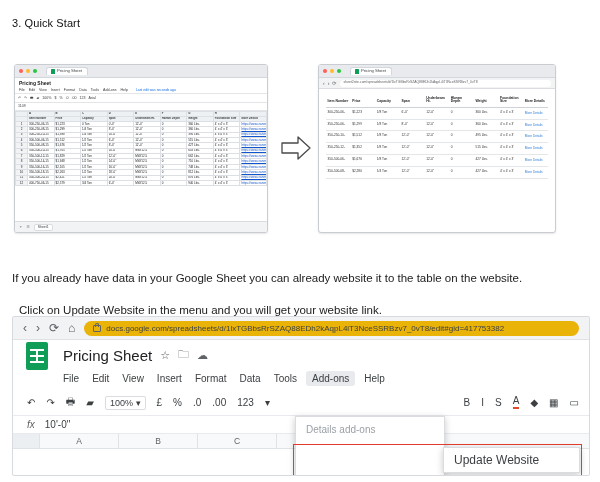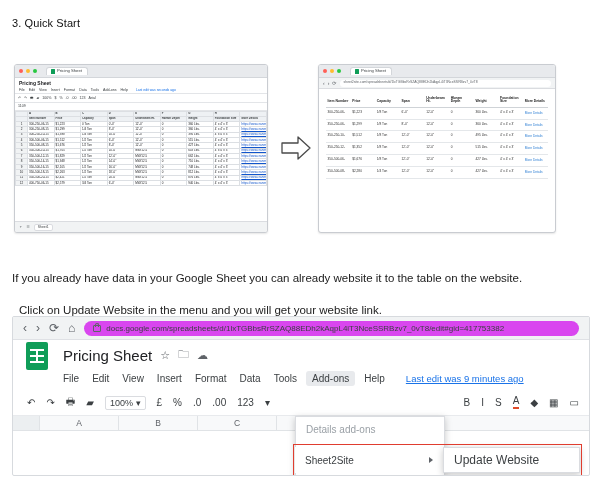--- a/index.html
+++ b/index.html
@@ -286,21 +286,21 @@
     padding: 0 10px;
   }
   .b-navico {
     font-size: 12px;
     color: #5f6368;
     line-height: 1;
   }
   .b-url-pill {
     flex: 1;
     height: 15px;
-    background: #d946ef;
+    background: #eab308;
     border-radius: 8px;
     display: flex;
     align-items: center;
     gap: 5px;
     padding: 0 9px;
     font-size: 8px;
     color: #3c4043;
     white-space: nowrap;
     overflow: hidden;
   }
@@ -876,21 +876,20 @@
       <div class="b-menubar">
         <span>File</span>
         <span>Edit</span>
         <span>View</span>
         <span>Insert</span>
         <span>Format</span>
         <span>Data</span>
         <span>Tools</span>
         <span class="menu-addons">Add-ons</span>
         <span>Help</span>
-        <span class="menu-lastedit">Last edit was 9 minutes ago</span>
       </div>
 
       <div class="b-toolbar">
         <span>↶</span>
         <span>↷</span>
         <span>🖶</span>
         <span>▰</span>
         <span class="zoom-box">
           <span>100%</span>
           <span>▾</span>
@@ -904,38 +903,38 @@
         <span style="margin-left:auto"></span>
         <span>B</span>
         <span>I</span>
         <span>S</span>
         <span class="tb-underline-a">A</span>
         <span>◆</span>
         <span>▦</span>
         <span>▭</span>
       </div>
 
+      <div class="b-formula">
+        <span class="fx">fx</span>
+        <span>10'-0"</span>
+      </div>
 
       <div class="b-colhead">
         <div class="ch-corner"></div>
         <div class="ch-cell">A</div>
         <div class="ch-cell">B</div>
         <div class="ch-cell">C</div>
         <div class="ch-cell">D</div>
         <div class="ch-cell">E</div>
       </div>
 
       <div class="dd dd-addons">
         <div class="item">Details add-ons</div>
       </div>
 
-      <div class="dd-row-sheet2site">
-        <span>Sheet2Site</span>
-        <span class="tri"></span>
-      </div>
 
       <div class="dd-submenu">
         <span>Update Website</span>
       </div>
 
       <div class="hl-box"></div>
     </div>
   </div>
 </div>
 

